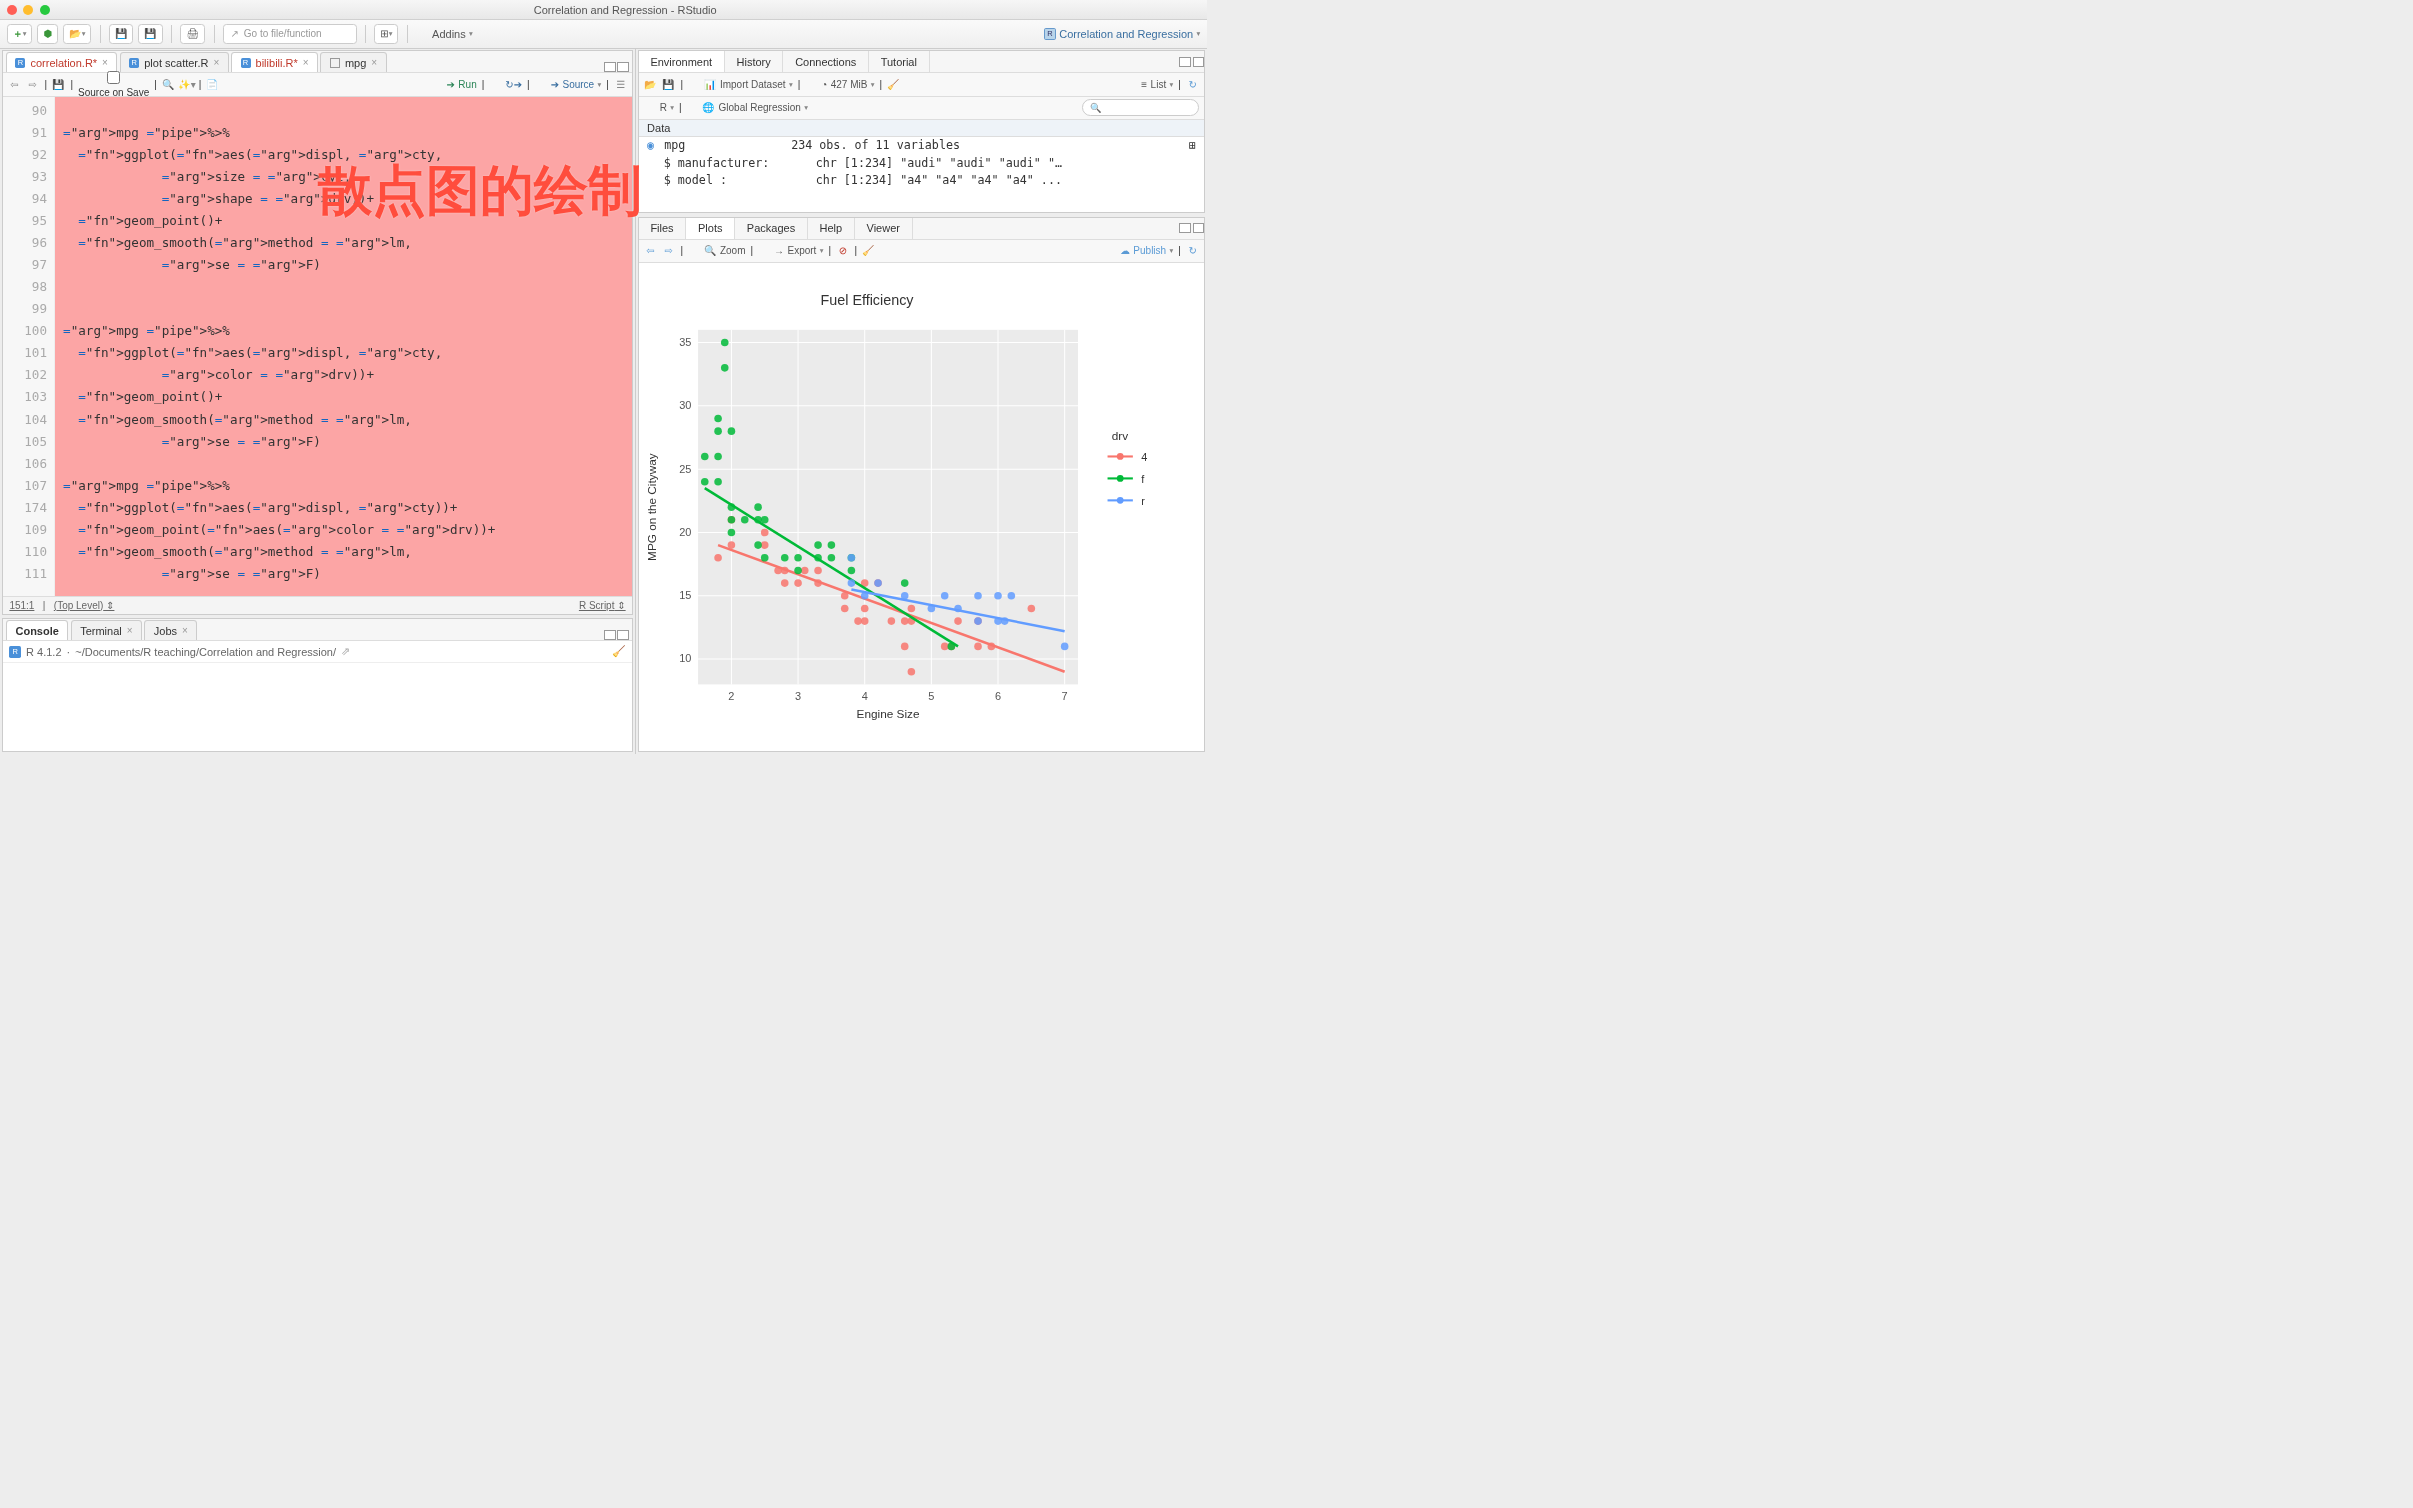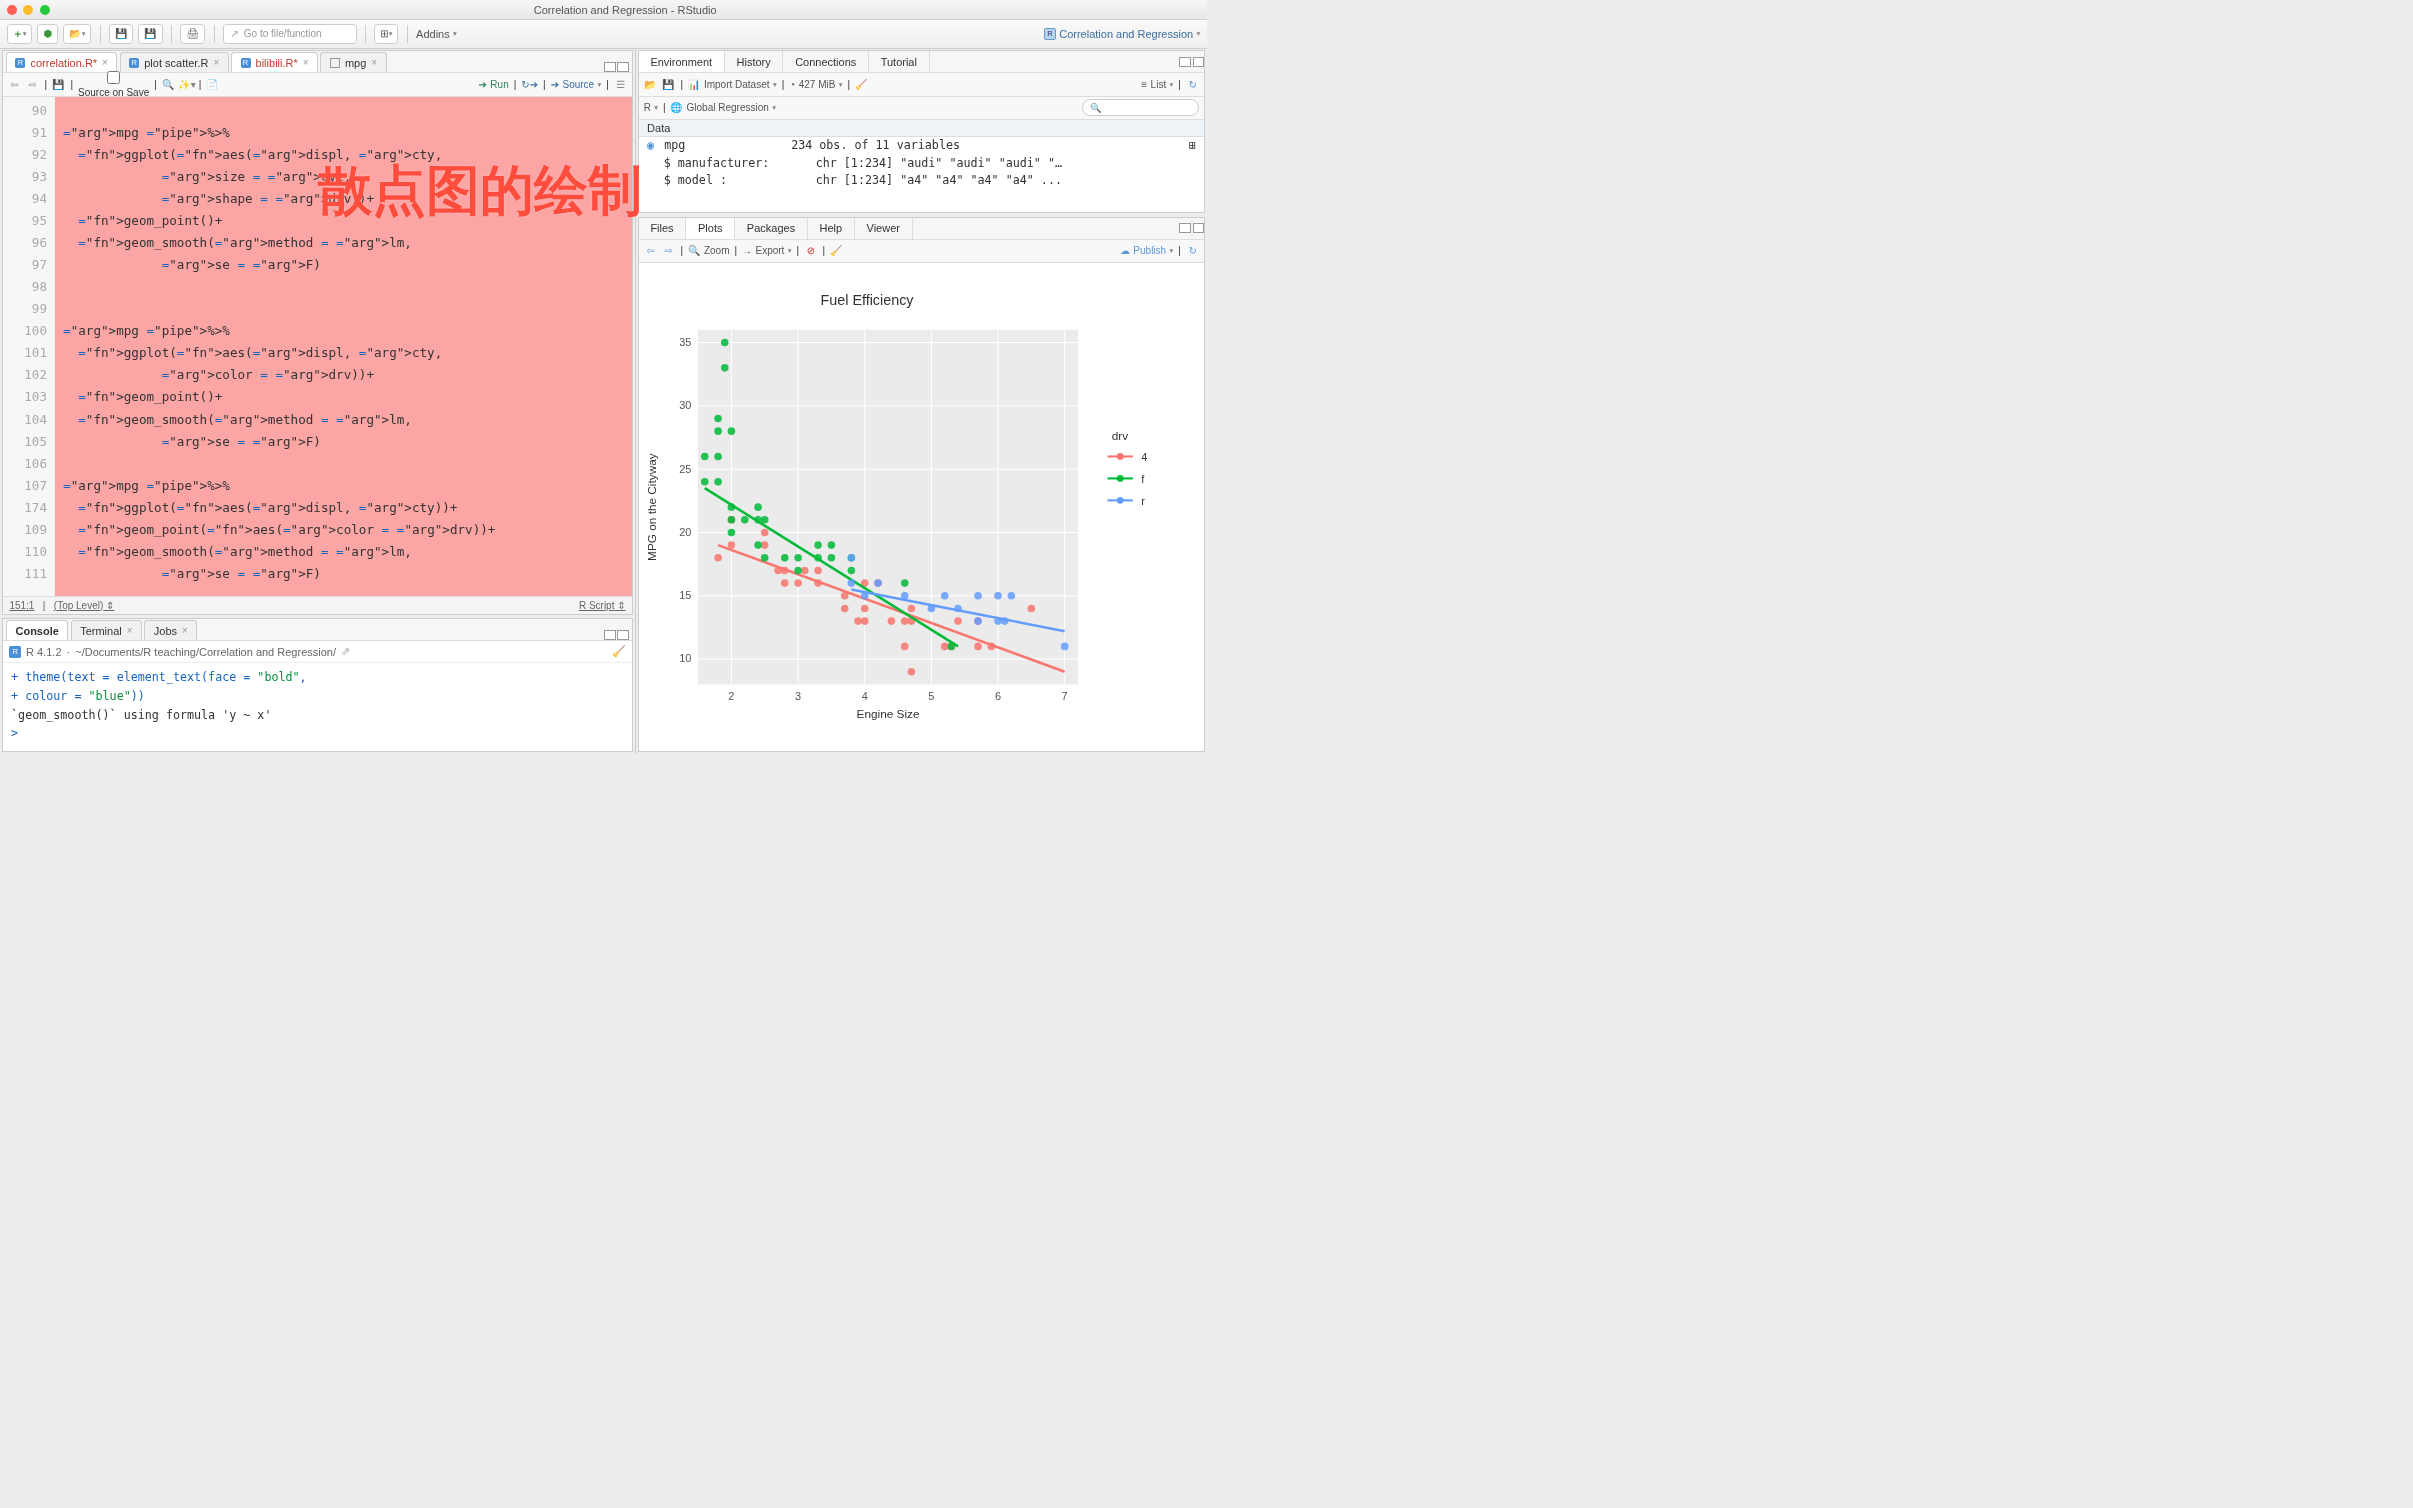--- a/index.html
+++ b/index.html
@@ -21,21 +21,21 @@
 .pane { background: #fff; border: 0.8px solid #ccc; margin: 1.7px; display: flex; flex-direction: column; position: relative; }
 .tabstrip { height: 22px; background: #f6f6f6; border-bottom: 0.8px solid #ddd; display: flex; align-items: flex-end; padding: 0 3.4px; }
 .file-tab { height: 20px; padding: 0 8.4px; background: #fff; border: 0.8px solid #ccc; border-bottom: none; border-radius: 3.4px 3.4px 0 0; display: flex; align-items: center; gap: 5px; font-size: 11px; margin-right: 2.5px; cursor: pointer; }
 .file-tab.inactive { background: #f1f1f1; }
 .file-tab .close { color: #999; font-size: 10px; }
 .tab-icon-r { width: 10px; height: 10px; background: #4a90d9; border-radius: 1.7px; color: #fff; font-size: 7.5px; display: flex; align-items: center; justify-content: center; }
 .tab-icon-tbl { width: 10px; height: 10px; border: 0.8px solid #999; }
 .tab-red { color: #c0392b; }
 .pane-toolbar { height: 23.5px; background: #f8f8f8; border-bottom: 0.8px solid #ddd; display: flex; align-items: center; padding: 0 5px; gap: 5px; font-size: 10px; }
 .pane-toolbar .spacer { flex: 1; }
-.tool-label { color: #555; display: inline-flex; align-items: center; gap: 3.4px; cursor: pointer; }
+.tool-label { color: #555; display: inline-flex; align-items: center; gap: 3.4px; cursor: pointer; margin-left: 16px; }
 .tool-label.run { color: #2d8659; }
 .tool-label.src { color: #3a6fa0; }
 .small-icon { width: 13.4px; height: 13.4px; display: inline-flex; align-items: center; justify-content: center; color: #888; }
 .code-area { flex: 1; display: flex; overflow: hidden; background: #fca5a5; font-family: "Monaco","Menlo",monospace; font-size: 12.6px; line-height: 1.75; }
 .gutter { width: 52px; background: #f7f7f7; color: #aaa; text-align: right; padding: 3.4px 6.7px 3.4px 0; border-right: 0.8px solid #eee; }
 .code-text { flex: 1; padding: 3.4px 8.4px; white-space: pre; position: relative; }
 .code-text .kw { color: #1565c0; }
 .footer-bar { height: 18.4px; background: #f4f4f4; border-top: 0.8px solid #ddd; display: flex; align-items: center; padding: 0 6.7px; font-size: 10px; color: #666; text-decoration: underline; }
 .console-tabs { height: 22px; background: #f6f6f6; display: flex; align-items: flex-end; padding: 0 3.4px; border-bottom: 0.8px solid #ddd; }
 .console-body { flex: 1; padding: 5px 8.4px; font-family: "Monaco","Menlo",monospace; font-size: 11.7px; line-height: 1.6; overflow: hidden; }
@@ -227,26 +227,20 @@
             </div>
         </div>
         <div class="console-info">
           <span style="width:11.7px;height:11.7px;background:#4a90d9;border-radius:1.7px;color:#fff;font-size:7.5px;display:inline-flex;align-items:center;justify-content:center;">R</span>
           <span>R 4.1.2</span> ·
           <span>~/Documents/R teaching/Correlation and Regression/</span>
           <span style="color:#aaa;">⇗</span>
           <div style="flex:1;"></div>
           <span class="small-icon" style="color:#d4a017;">🧹</span>
         </div>
-        <div class="console-body" id="console-body">
-            <div><span style="color:#1565c0;">+     theme(text = element_text(face = <span style="color:#0a8f3c;">"bold"</span>,</span></div>
-            <div><span style="color:#1565c0;">+                               colour = <span style="color:#0a8f3c;">"blue"</span>))</span></div>
-            <div><span style="color:#333;">`geom_smooth()` using formula 'y ~ x'</span></div>
-            <div><span style="color:#1565c0;">&gt; </span></div>
-          </div>
       </div>
     </div>
 
     <div class="right-col">
 
       <div class="pane" style="flex: 0 0 163px;">
         <div class="env-tabs">
           <div class="env-tab active">Environment</div>
           <div class="env-tab">History</div>
           <div class="env-tab">Connections</div>

